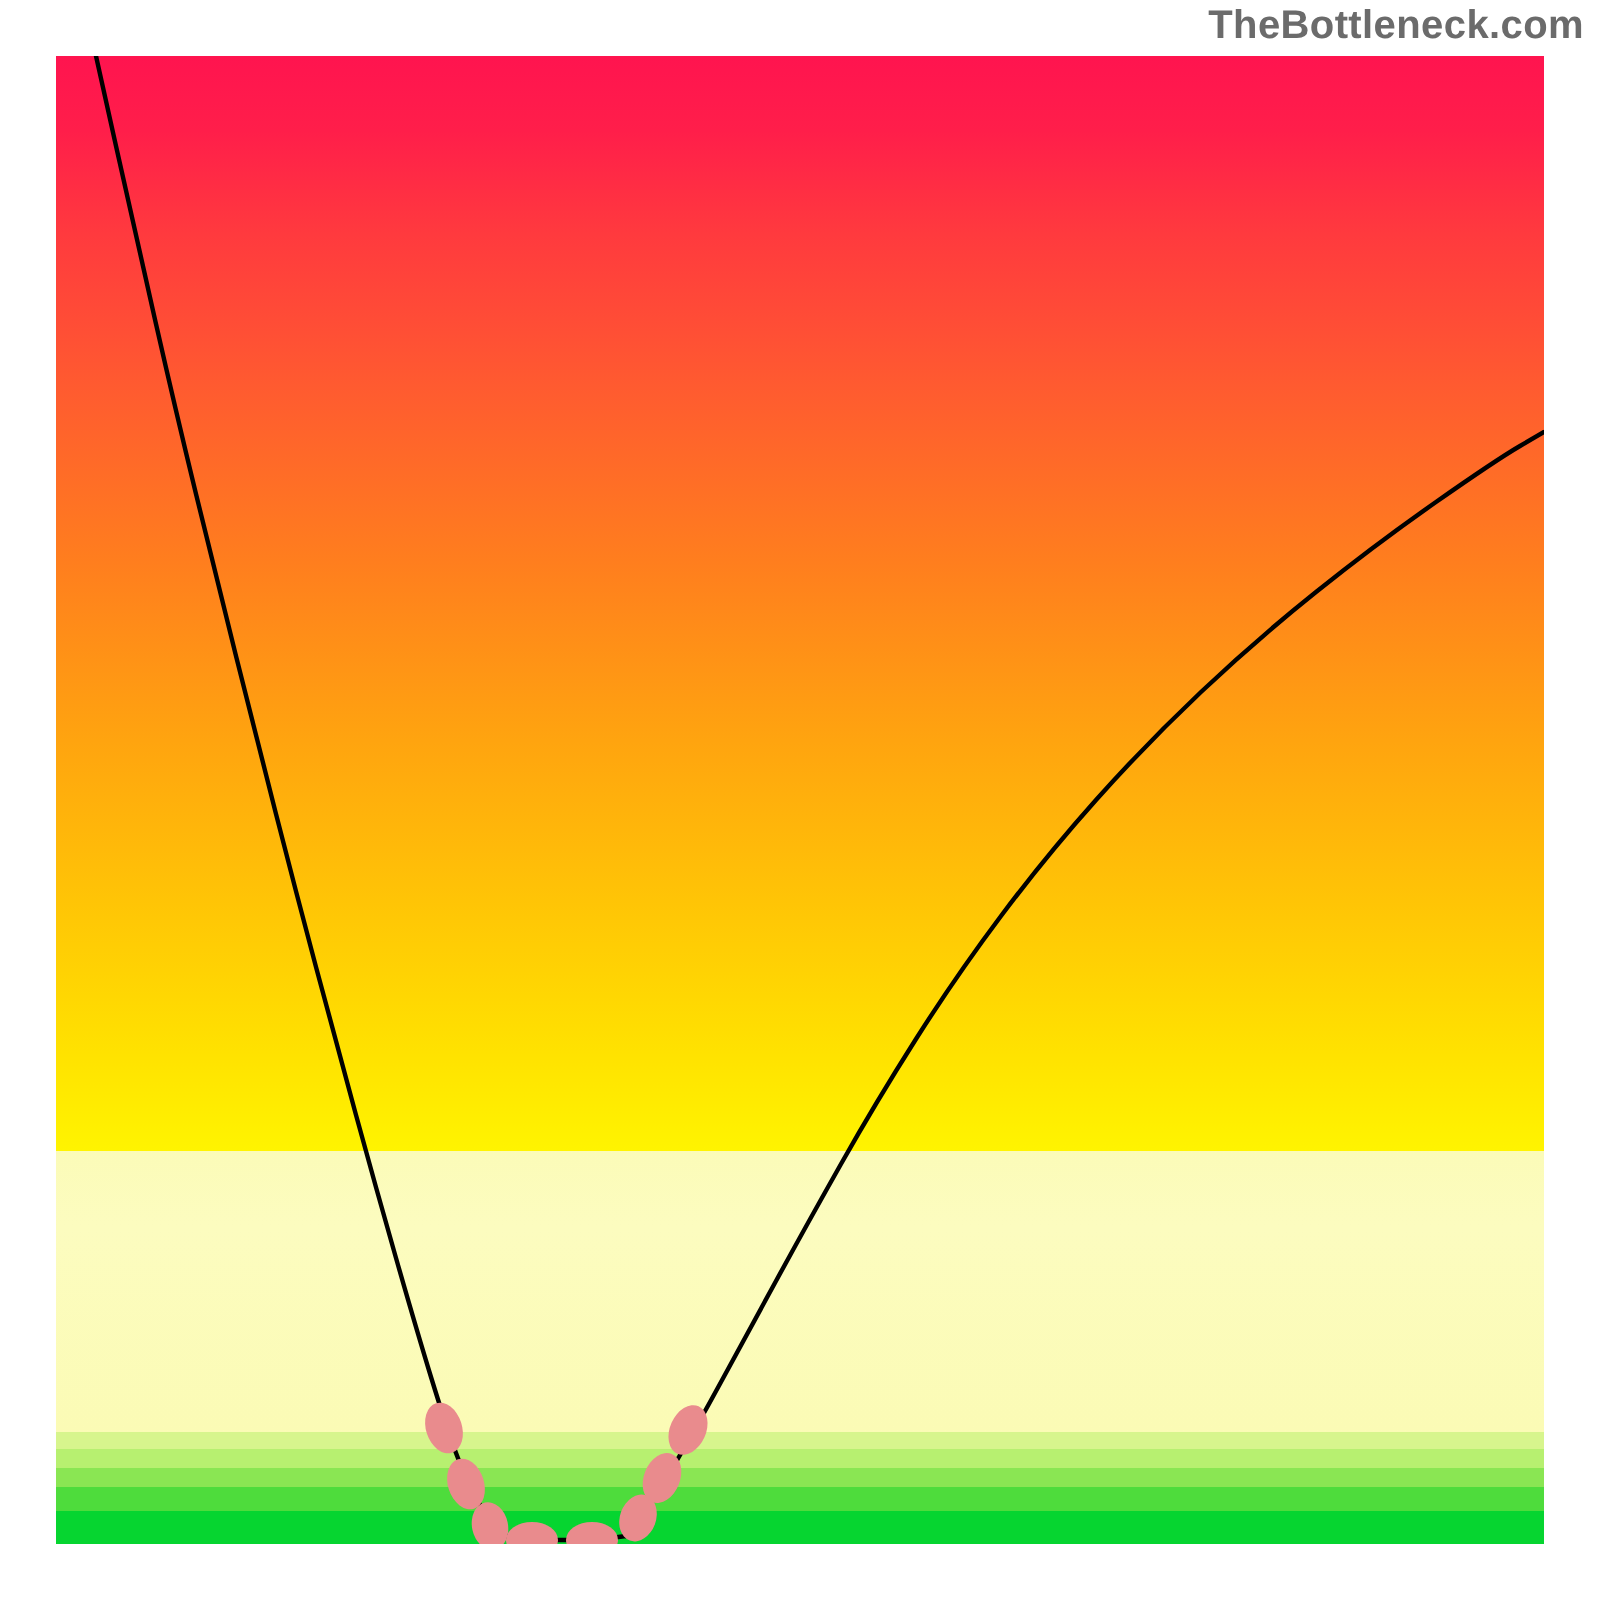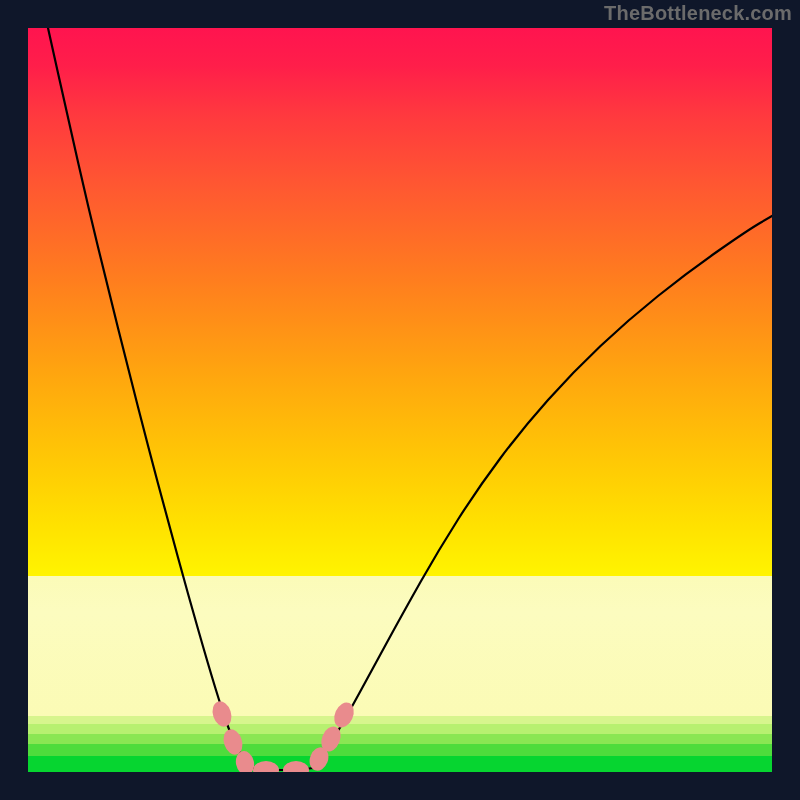--- a/index.html
+++ b/index.html
@@ -9,21 +9,21 @@
     height: 800px;
     background: #000000;
     overflow: hidden;
   }
   .frame {
     position: absolute;
     top: 0;
     left: 0;
     width: 800px;
     height: 800px;
-    background: #0f172a;
+    background: #ffffff;
   }
   .watermark {
     position: absolute;
     top: 2px;
     right: 8px;
     font-family: Arial, Helvetica, sans-serif;
     font-size: 20px;
     font-weight: 600;
     color: #6b6b6b;
     letter-spacing: 0.2px;

